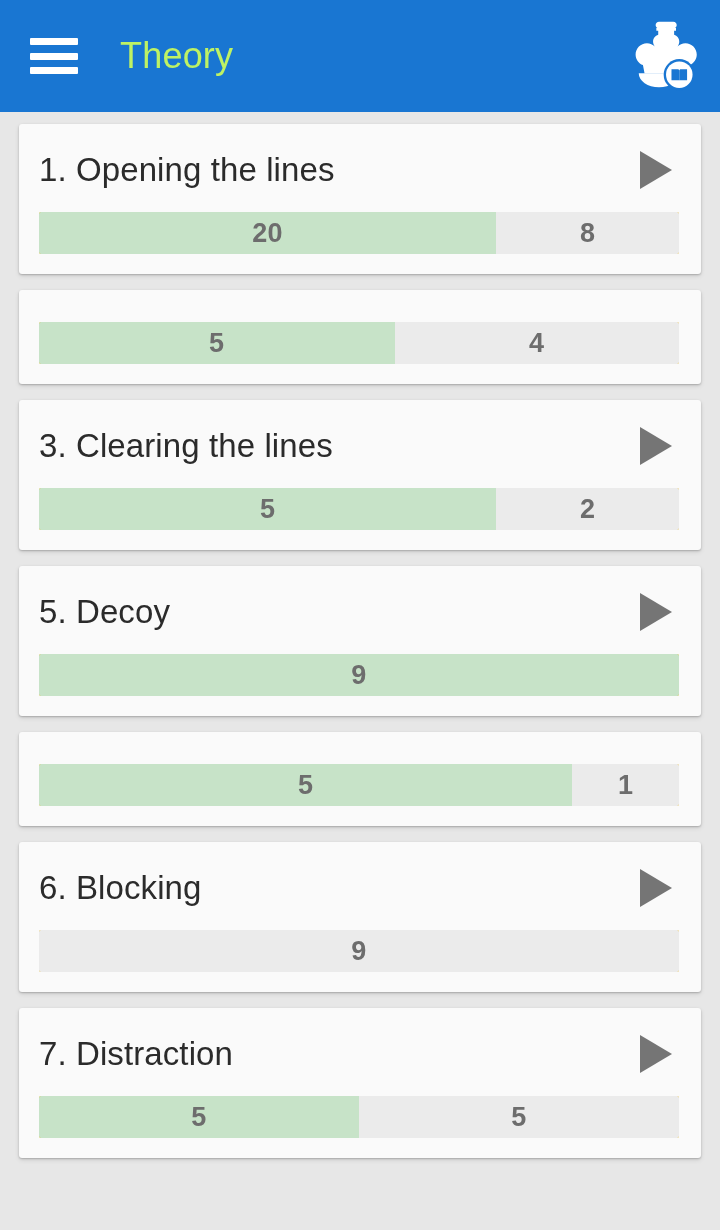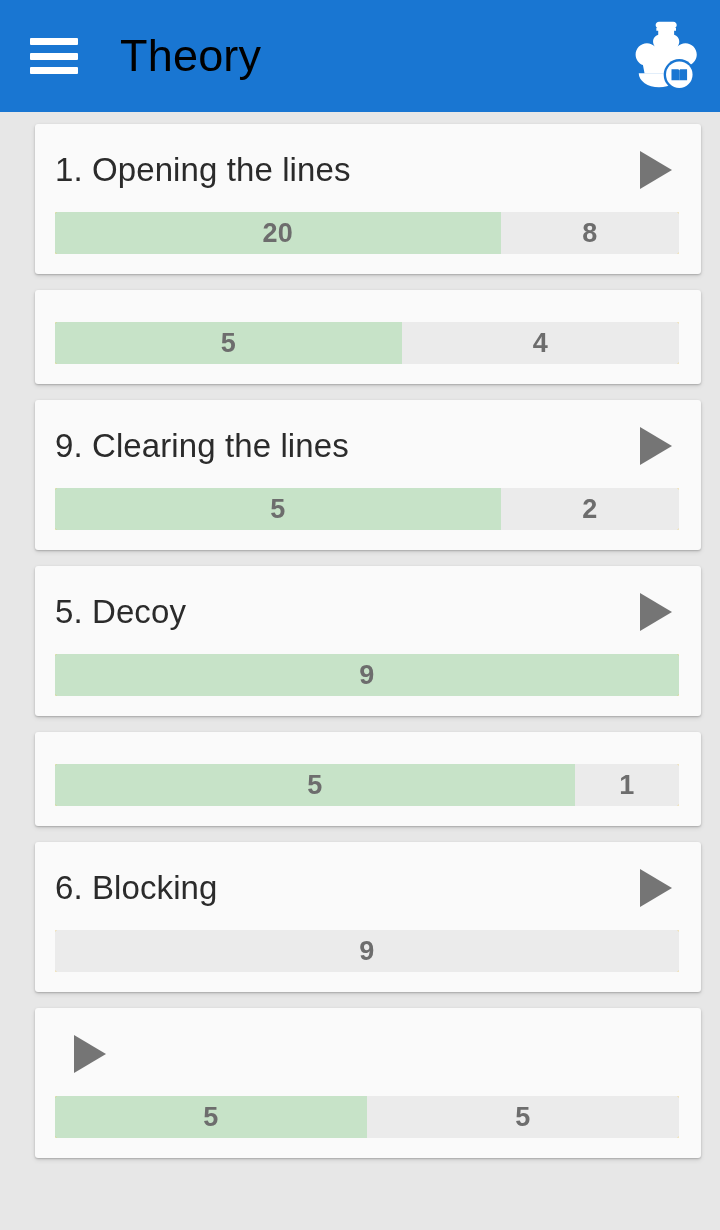--- a/index.html
+++ b/index.html
@@ -47,22 +47,22 @@
   }
   .hamburger span {
     display: block;
     width: 100%;
     height: 7px;
     background: #ffffff;
     border-radius: 1px;
   }
 
   .appbar-title {
-    color: #000000;
-    font-size: 45px;
+    color: #bef264;
+    font-size: 36px;
     font-weight: 400;
     letter-spacing: 0.2px;
     margin-left: 42px;
     white-space: nowrap;
   }
 
   .appbar-spacer { flex: 1 1 auto; }
 
   .app-logo {
     width: 78px;
@@ -71,21 +71,21 @@
     display: block;
   }
 
   
   .list {
     position: absolute;
     top: 112px;
     left: 0;
     right: 0;
     bottom: 0;
-    padding: 6px 0 0 16px;
+    padding: 6px 0 0 0;
     overflow: hidden;
   }
 
   .card {
     position: relative;
     margin: 6px 19px 16px 19px;
     background: #fafafa;
     border-radius: 3px;
     box-shadow: 0 1px 2px rgba(0,0,0,0.22), 0 2px 5px rgba(0,0,0,0.10);
     padding: 18px 22px 20px 20px;
@@ -195,21 +195,21 @@
 
     <div class="card">
       <div class="progress">
         <div class="seg seg-done" style="flex:5 1 0">5</div>
         <div class="seg seg-left" style="flex:4 1 0">4</div>
       </div>
     </div>
 
     <div class="card">
       <div class="card-top">
-        <div class="card-title">9. Clearing the lines</div>
+        <div class="card-title">3. Clearing the lines</div>
         <svg class="play-icon" viewBox="0 0 40 44">
           <polygon points="5,3 37,22 5,41" fill="#757575"></polygon>
         </svg>
       </div>
       <div class="progress">
         <div class="seg seg-done" style="flex:5 1 0">5</div>
         <div class="seg seg-left" style="flex:2 1 0">2</div>
       </div>
     </div>
 
@@ -241,20 +241,21 @@
         </svg>
       </div>
       <div class="progress">
         <div class="seg seg-done" style="flex:0 1 0"></div>
         <div class="seg seg-left" style="flex:9 1 0">9</div>
       </div>
     </div>
 
     <div class="card">
       <div class="card-top">
+        <div class="card-title">7. Distraction</div>
         <svg class="play-icon" viewBox="0 0 40 44">
           <polygon points="5,3 37,22 5,41" fill="#757575"></polygon>
         </svg>
       </div>
       <div class="progress">
         <div class="seg seg-done" style="flex:5 1 0">5</div>
         <div class="seg seg-left" style="flex:5 1 0">5</div>
       </div>
     </div>
 

